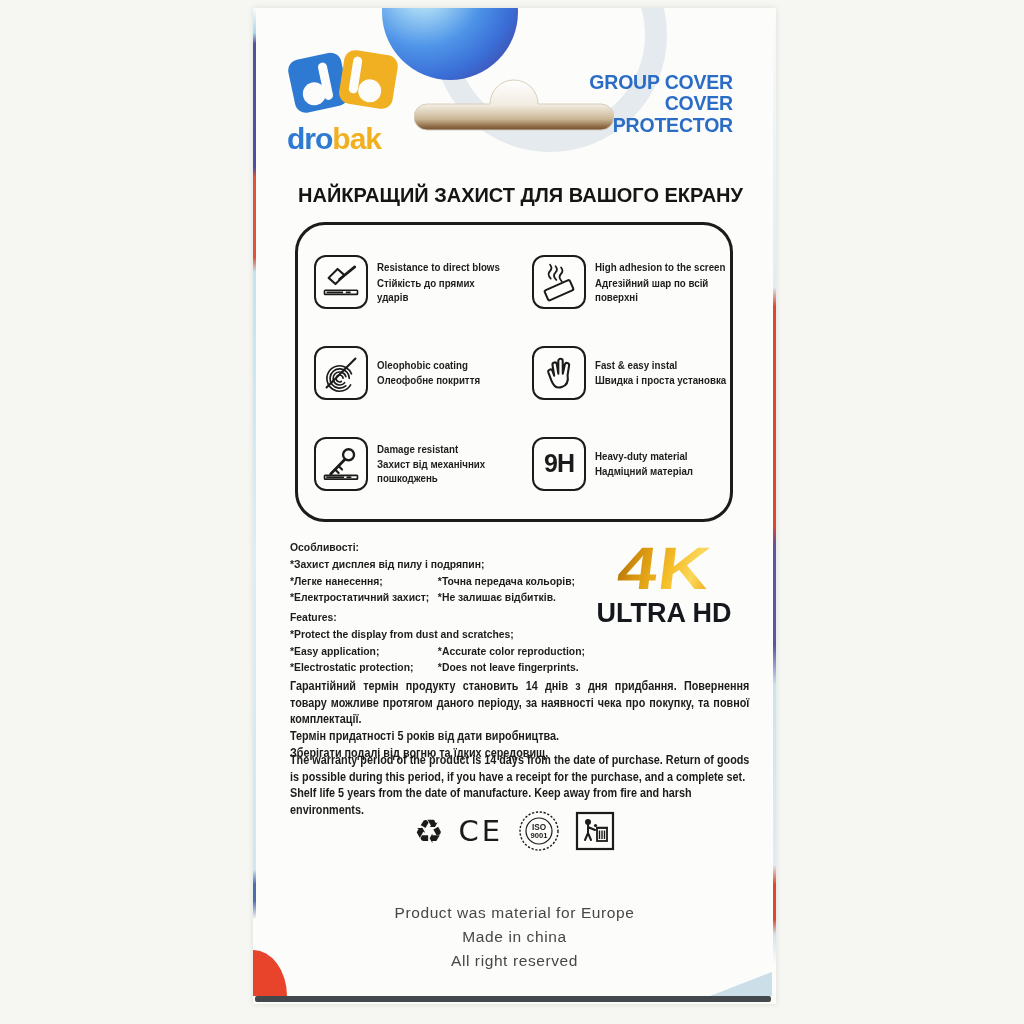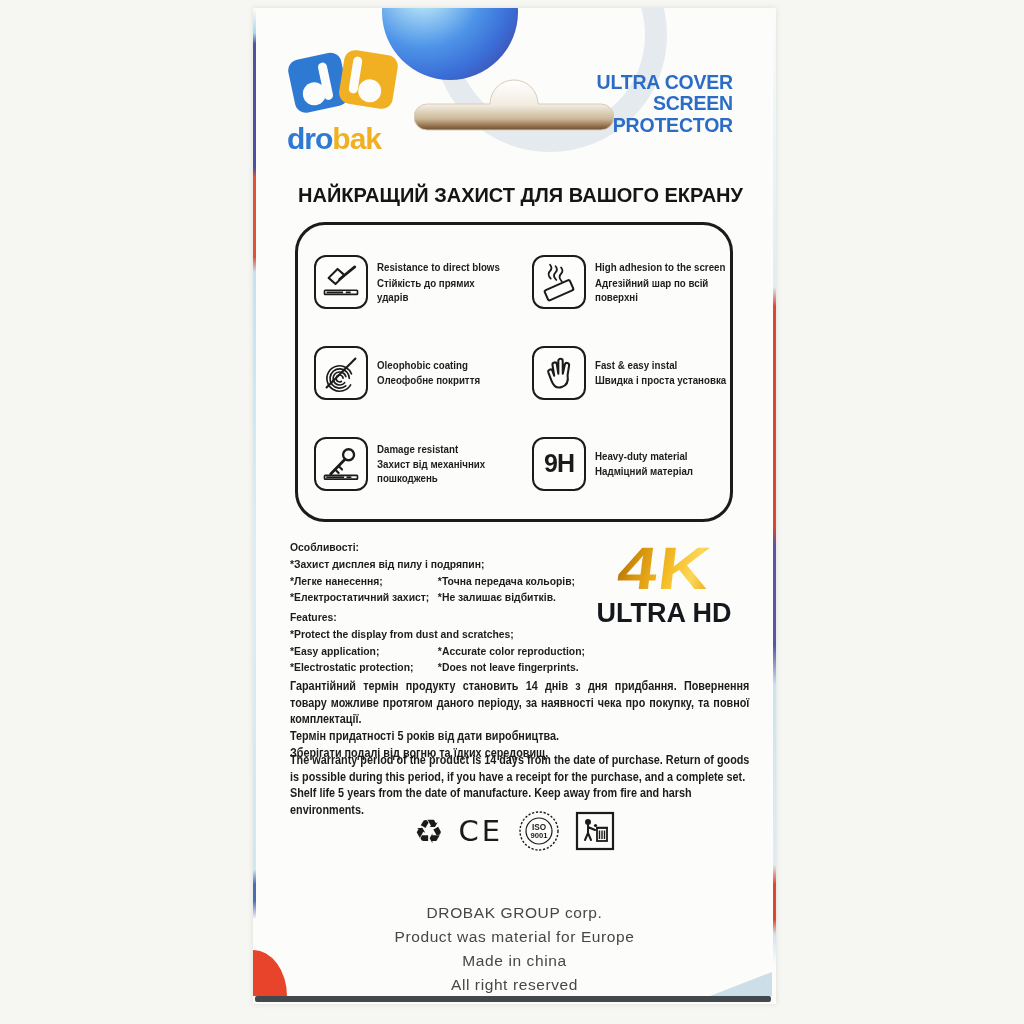--- a/index.html
+++ b/index.html
@@ -119,22 +119,22 @@
         <g transform="rotate(9 82 40)">
           <rect x="58" y="10" width="54" height="54" rx="11" fill="#f0b021"></rect>
           <circle cx="88" cy="48" r="11.5" fill="#fcfcfa"></circle>
           <rect x="67" y="16" width="9" height="37" rx="4.5" fill="#fcfcfa"></rect>
         </g>
       </svg>
       <div class="wordmark"><span class="p1">dro</span><span class="p2">bak</span></div>
     </div>
 
     <div class="ptitle">
-      <div>ULTRA COVER</div>
-      <div>SCREEN</div>
+      <div>GROUP COVER</div>
+      <div>COVER</div>
       <div>PROTECTOR</div>
     </div>
 
     <div class="headline">НАЙКРАЩИЙ ЗАХИСТ ДЛЯ ВАШОГО ЕКРАНУ</div>
 
     <div class="fbox">
 
       <div class="fitem">
         <div class="ficon">
           <svg viewBox="0 0 64 64">
@@ -286,21 +286,20 @@
         <rect x="2" y="2" width="36" height="36" fill="none" stroke="#1b1b1b" stroke-width="2.2"></rect>
         <circle cx="13" cy="11" r="3" fill="#1b1b1b"></circle>
         <path d="M13 14 L13 22 M13 16 L20 19 M13 22 L10 29 M13 22 L16 29" stroke="#1b1b1b" stroke-width="2" fill="none" stroke-linecap="round"></path>
         <circle cx="20.5" cy="14.5" r="1.6" fill="#1b1b1b"></circle>
         <rect x="22" y="17" width="10" height="13" fill="none" stroke="#1b1b1b" stroke-width="1.8"></rect>
         <path d="M21 16.5 H33 M24.5 19.5 v8.5 M27 19.5 v8.5 M29.5 19.5 v8.5" stroke="#1b1b1b" stroke-width="1.4" fill="none"></path>
       </svg>
     </div>
 
     <div class="footer">
-      <div>DROBAK GROUP corp.</div>
       <div>Product was material for Europe</div>
       <div>Made in china</div>
       <div>All right reserved</div>
     </div>
 
     <div class="edge-left"></div>
     <div class="edge-right"></div>
     <div class="wedge-red"></div>
     <div class="wedge-blue"></div>
     <div class="bottom-line"></div>

